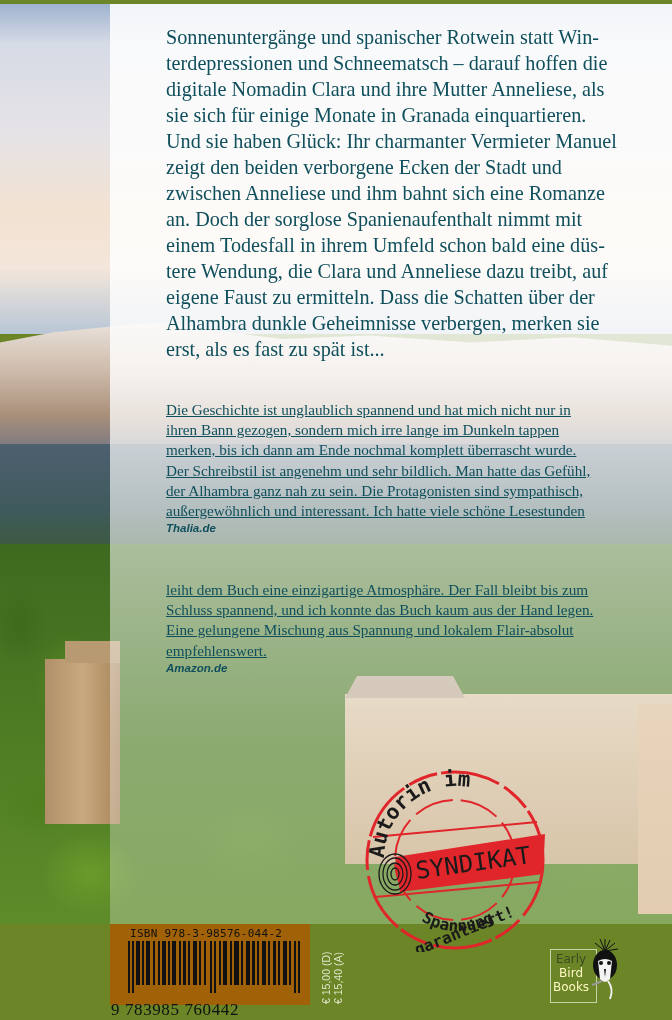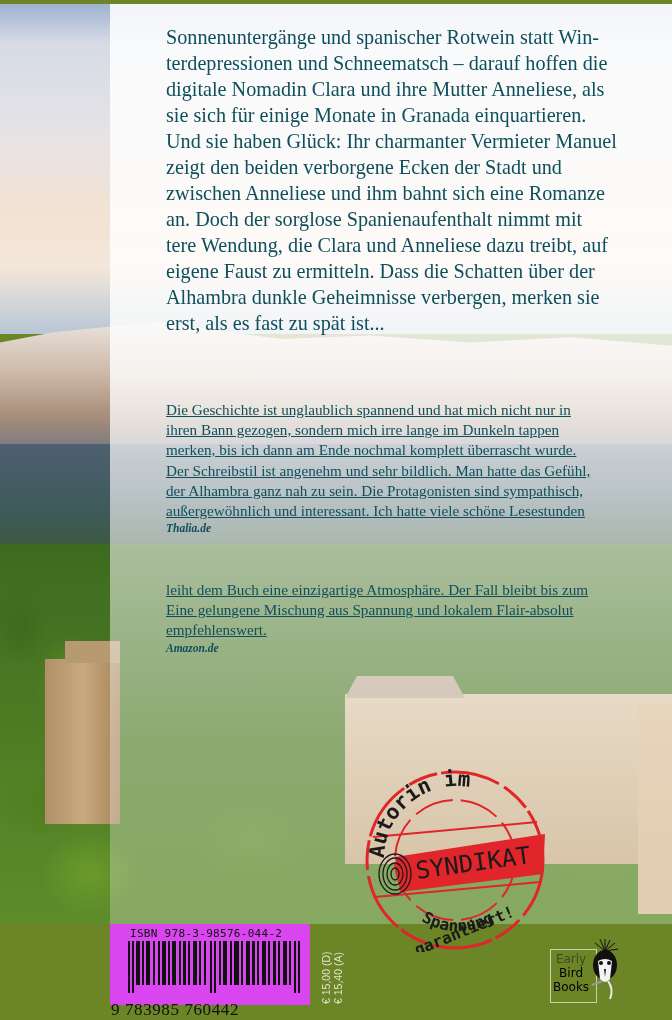--- a/index.html
+++ b/index.html
@@ -35,46 +35,46 @@
   .panel { position:absolute; left:110px; top:0; width:562px; height:920px;
     background:linear-gradient(180deg,rgba(255,255,255,0.86) 0%,rgba(255,255,255,0.8) 40%,rgba(255,255,255,0.55) 60%,rgba(255,255,255,0.35) 80%,rgba(255,255,255,0.25) 100%); }
 
   .blurb { position:absolute; left:166px; top:20px; width:500px; color:#0f4f5c;
     font-family:"Liberation Serif", serif; font-size:20.2px; line-height:26px; margin:0; }
   .blurb span { display:block; white-space:nowrap; }
 
   .review { position:absolute; left:166px; width:500px; color:#0f4f5c;
     font-family:"Liberation Serif", serif; font-size:15.2px; line-height:20.2px; margin:0; }
   .review span.line { display:block; white-space:nowrap;text-decoration:underline; }
-  .review .source { display:block; font-family:Liberation Serif, serif; font-weight:bold; font-style:italic; font-size:11.5px; line-height:14px; color:#0f4f5c; }
+  .review .source { display:block; font-family:Liberation Sans, sans-serif; font-weight:bold; font-style:italic; font-size:11.5px; line-height:14px; color:#0f4f5c; }
   .review1 { top:396px; }
   .review2 { top:576px; }
 
   
   .band { position:absolute; left:0; top:920px; width:672px; height:100px; background:#6b8527; }
 
   
-  .barcode { position:absolute; left:110px; top:920px; width:200px; height:81px; background:#d946ef; }
+  .barcode { position:absolute; left:110px; top:920px; width:200px; height:81px; background:#a16207; }
   .isbn-text { position:absolute; left:20px; top:3px; font-family:"DejaVu Sans Mono", monospace; font-size:11px; letter-spacing:0.3px; color:#111; white-space:nowrap; }
   .bars { position:absolute; left:18px; top:17px; width:176px; height:52px; }
   .ean-digits { position:absolute; left:1px; top:60px; font-family:Liberation Serif, serif; font-size:17px; color:#111; white-space:nowrap; letter-spacing:0.6px;margin-top:16px; }
 
   .prices { position:absolute; left:320px; top:1000px; transform-origin:left top; transform:rotate(-90deg);
     font-family:"Liberation Sans", sans-serif; font-size:10.5px; line-height:12px; color:#dfe6c9; white-space:nowrap; }
   .prices span { display:block; }
 
   
   .stamp { position:absolute; left:355px; top:758px; width:200px; height:190px; }
 
   
   .logo { position:absolute; left:550px; top:935px; width:70px; height:60px; }
   .logo-box { position:absolute; left:0; top:10px; width:47px; height:54px; border:1px solid #c9d3a8; box-sizing:border-box; }
   .logo-text { position:absolute; left:3px; top:13px; font-family:"DejaVu Sans", sans-serif; font-size:12px; line-height:14px;text-align:center; }
   .logo-text .early { color:#3c4a22; display:block; }
-  .logo-text .bird, .logo-text .books { color:#000000; display:block; }
+  .logo-text .bird, .logo-text .books { color:#fef9c3; display:block; }
 </style>
 </head>
 <body>
 
 <div class="cover">
   <div class="sky"></div>
   <div class="mountain"></div>
   <div class="hills"></div>
   <div class="forest"></div>
   <div class="tower-left"></div>
@@ -85,38 +85,40 @@
 
   <p class="blurb">
     <span>Sonnenuntergänge und spanischer Rotwein statt Win-</span>
     <span>terdepressionen und Schneematsch – darauf hoffen die</span>
     <span>digitale Nomadin Clara und ihre Mutter Anneliese, als</span>
     <span>sie sich für einige Monate in Granada einquartieren.</span>
     <span>Und sie haben Glück: Ihr charmanter Vermieter Manuel</span>
     <span>zeigt den beiden verborgene Ecken der Stadt und</span>
     <span>zwischen Anneliese und ihm bahnt sich eine Romanze</span>
     <span>an. Doch der sorglose Spanienaufenthalt nimmt mit</span>
+    <span>einem Todesfall in ihrem Umfeld schon bald eine düs-</span>
     <span>tere Wendung, die Clara und Anneliese dazu treibt, auf</span>
     <span>eigene Faust zu ermitteln. Dass die Schatten über der</span>
     <span>Alhambra dunkle Geheimnisse verbergen, merken sie</span>
     <span>erst, als es fast zu spät ist...</span>
   </p>
 
   <div class="review review1">
     <span class="line">Die Geschichte ist unglaublich spannend und hat mich nicht nur in</span>
     <span class="line">ihren Bann gezogen, sondern mich irre lange im Dunkeln tappen</span>
     <span class="line">merken, bis ich dann am Ende nochmal komplett überrascht wurde.</span>
     <span class="line">Der Schreibstil ist angenehm und sehr bildlich. Man hatte das Gefühl,</span>
     <span class="line">der Alhambra ganz nah zu sein. Die Protagonisten sind sympathisch,</span>
     <span class="line">außergewöhnlich und interessant. Ich hatte viele schöne Lesestunden</span>
     <span class="source">Thalia.de</span>
   </div>
 
   <div class="review review2">
     <span class="line">leiht dem Buch eine einzigartige Atmosphäre. Der Fall bleibt bis zum</span>
+    <span class="line">Schluss spannend, und ich konnte das Buch kaum aus der Hand legen.</span>
     <span class="line">Eine gelungene Mischung aus Spannung und lokalem Flair-absolut</span>
     <span class="line">empfehlenswert.</span>
     <span class="source">Amazon.de</span>
   </div>
 
   <div class="band"></div>
 
   <div class="stamp">
     <svg width="200" height="190" viewBox="0 0 200 190">
       <defs>

